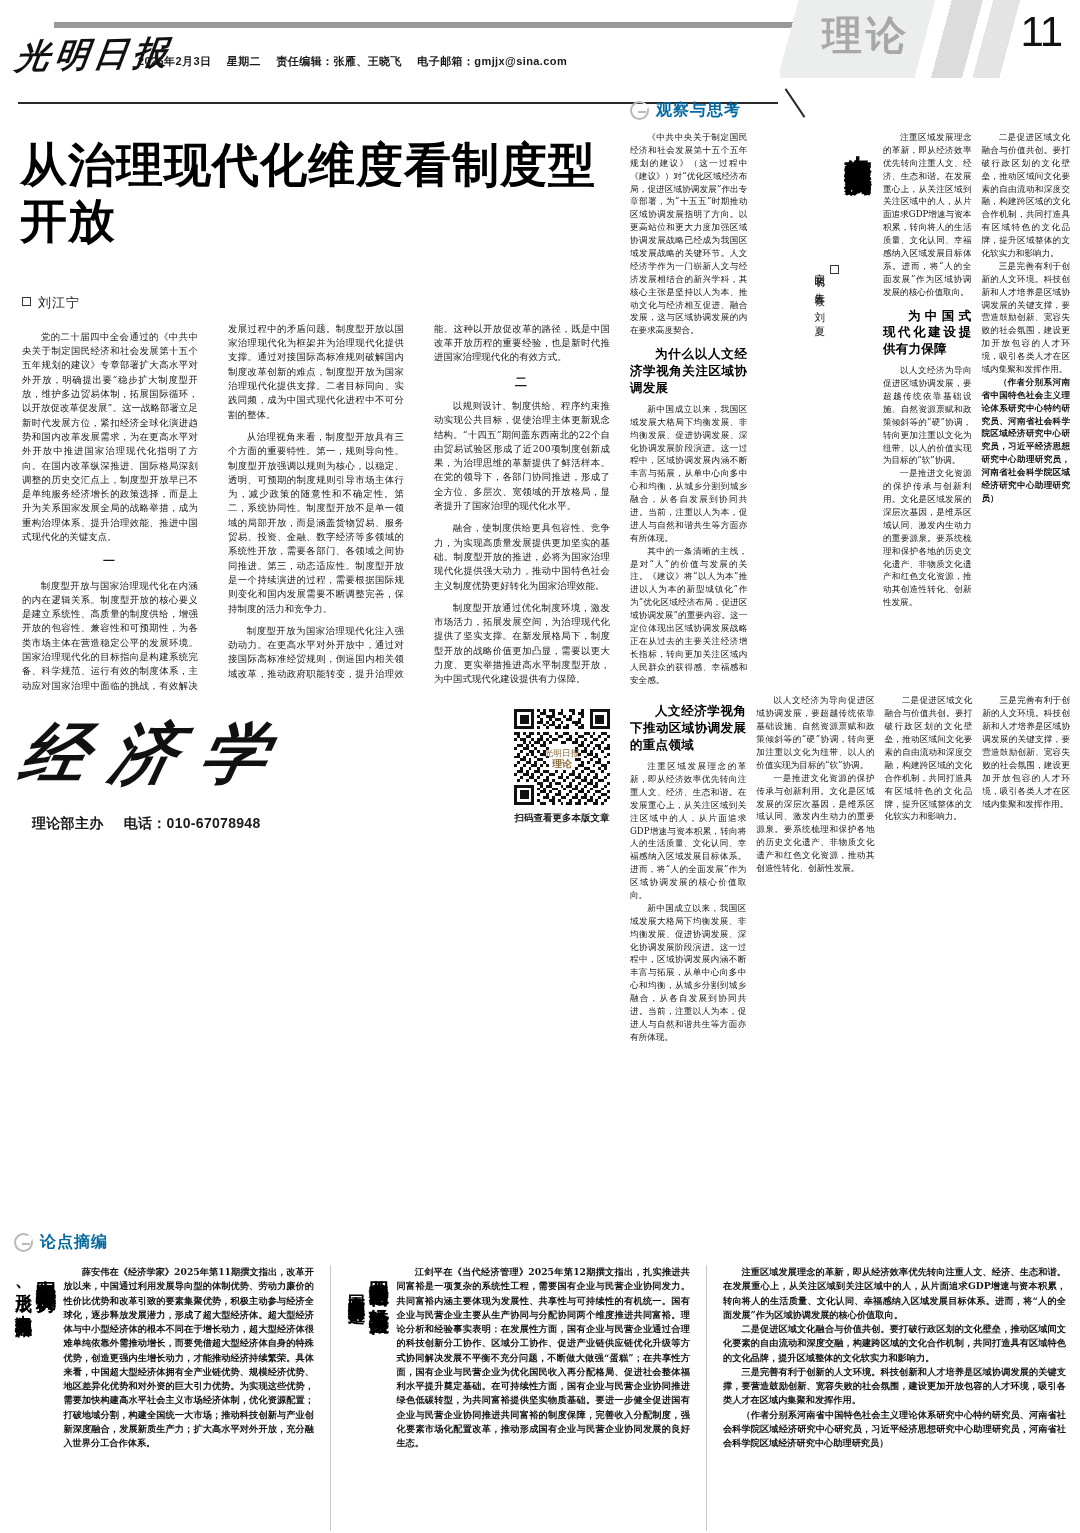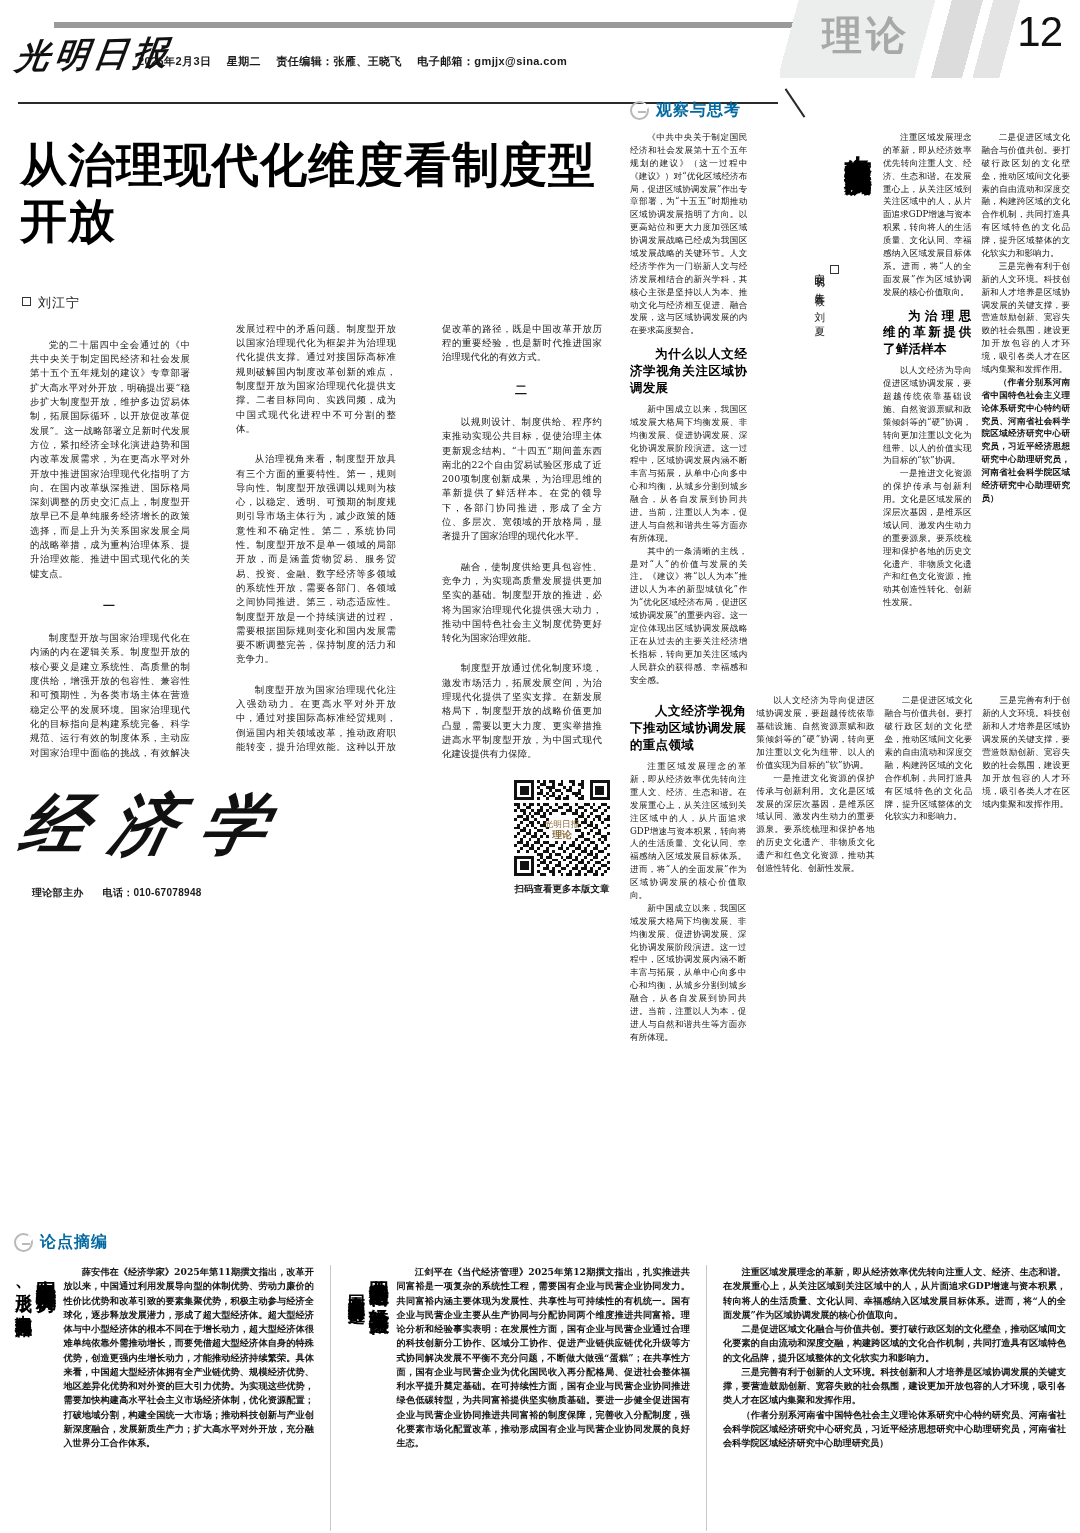--- a/index.html
+++ b/index.html
@@ -96,21 +96,21 @@
   }
 
   
   .cols3 {
     column-count:3; column-gap:14px; column-rule:none;
     font-size:9.4px; line-height:1.52;
     text-align:justify; text-justify:inter-character;
     letter-spacing:0.1px; color:#161616;
     font-family:"DejaVu Serif","Liberation Serif",serif;
   }
-  .cols3 p { margin:16px; text-indent:2em; }
+  .cols3 p { margin:8px; text-indent:2em; }
   .cols3 .cnum {
     text-align:center; text-indent:0;
     font-size:12px; font-weight:bold; margin:6px 0 4px;
     letter-spacing:2px;
   }
   .cols3 .sig { text-align:justify; font-weight:bold; text-indent:2em; }
 
   
   .sect-tag {
     display:flex; align-items:center; gap:7px;
@@ -174,21 +174,21 @@
   .eco-cal {
     position:absolute; left:8px; top:4px;
     font-family:"Liberation Serif",serif;
     font-size:66px; font-weight:bold; font-style:italic;
     letter-spacing:24px; color:#111;
     transform:skewX(-12deg);
   }
   .eco-sub {
     position:absolute; left:18px; top:110px;
     font-family:"Liberation Sans","DejaVu Sans",sans-serif;
-    font-size:10px; font-weight:bold; color:#1a1a1a; letter-spacing:0.3px;
+    font-size:14px; font-weight:bold; color:#1a1a1a; letter-spacing:0.3px;
   }
   .eco-sub span { margin-right:16px; }
   .qr-wrap { position:absolute; right:8px; top:4px; width:96px; }
   .qr { width:96px; height:96px; display:block; }
   .qr-cap {
     text-align:center; font-size:9.5px; margin-top:7px;
     font-family:"DejaVu Sans","Liberation Sans",sans-serif;
     font-weight:bold; color:#222;
   }
 
@@ -228,21 +228,21 @@
       <span>2026年2月3日</span>
       <span>星期二</span>
       <span>责任编辑：张雁、王晓飞</span>
       <span>电子邮箱：gmjjx@sina.com</span>
     </div>
     <div class="mh-rule"></div>
   </div>
   <div class="mh-band">
     <div class="band-bg"></div>
     <div class="band-section">理论</div>
-    <div class="band-page">12</div>
+    <div class="band-page">11</div>
   </div>
 </div>
 
 <div class="page">
 
   <div class="leftzone">
 
     <h1 class="main-head">从治理现代化维度看制度型开放</h1>
 
     <div class="byline-main">
@@ -593,21 +593,21 @@
         <div class="vbyline">
           <span class="sqbox"></span>
           <span>安晓明</span>
           <span>朱春筱</span>
           <span>刘 夏</span>
         </div>
       </div>
 
       <div class="rz-col" style="width:92px">
         <p>注重区域发展理念的革新，即从经济效率优先转向注重人文、经济、生态和谐。在发展重心上，从关注区域到关注区域中的人，从片面追求GDP增速与资本积累，转向将人的生活质量、文化认同、幸福感纳入区域发展目标体系。进而，将“人的全面发展”作为区域协调发展的核心价值取向。</p>
-        <h3 class="sub-h">为治理思维的革新提供了鲜活样本</h3>
+        <h3 class="sub-h">为中国式现代化建设提供有力保障</h3>
         <p>以人文经济为导向促进区域协调发展，要超越传统依靠基础设施、自然资源禀赋和政策倾斜等的“硬”协调，转向更加注重以文化为纽带、以人的价值实现为目标的“软”协调。</p>
         <p>一是推进文化资源的保护传承与创新利用。文化是区域发展的深层次基因，是维系区域认同、激发内生动力的重要源泉。要系统梳理和保护各地的历史文化遗产、非物质文化遗产和红色文化资源，推动其创造性转化、创新性发展。</p>
       </div>
 
       <div class="rz-col" style="width:92px">
         <p>二是促进区域文化融合与价值共创。要打破行政区划的文化壁垒，推动区域间文化要素的自由流动和深度交融，构建跨区域的文化合作机制，共同打造具有区域特色的文化品牌，提升区域整体的文化软实力和影响力。</p>
         <p>三是完善有利于创新的人文环境。科技创新和人才培养是区域协调发展的关键支撑，要营造鼓励创新、宽容失败的社会氛围，建设更加开放包容的人才环境，吸引各类人才在区域内集聚和发挥作用。</p>
         <p class="attrib">（作者分别系河南省中国特色社会主义理论体系研究中心特约研究员、河南省社会科学院区域经济研究中心研究员，习近平经济思想研究中心助理研究员，河南省社会科学院区域经济研究中心助理研究员）</p>
       </div>
     </div>

